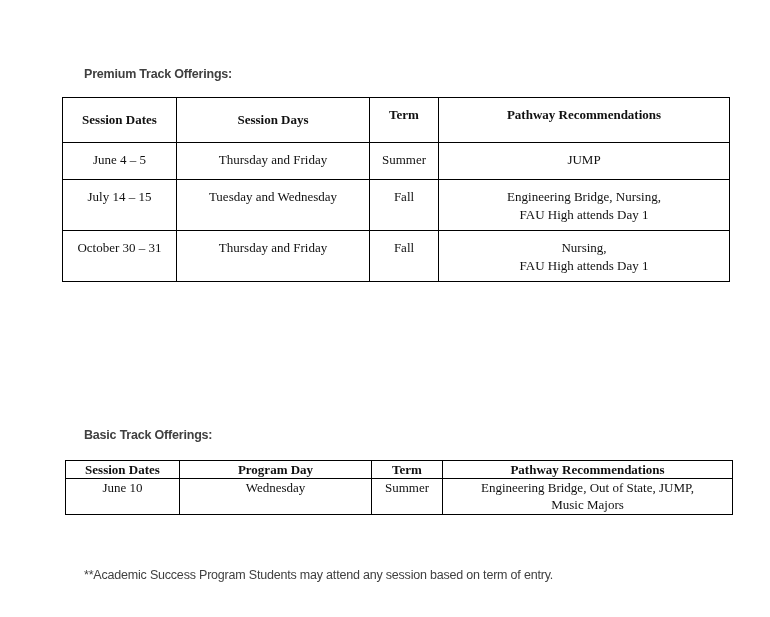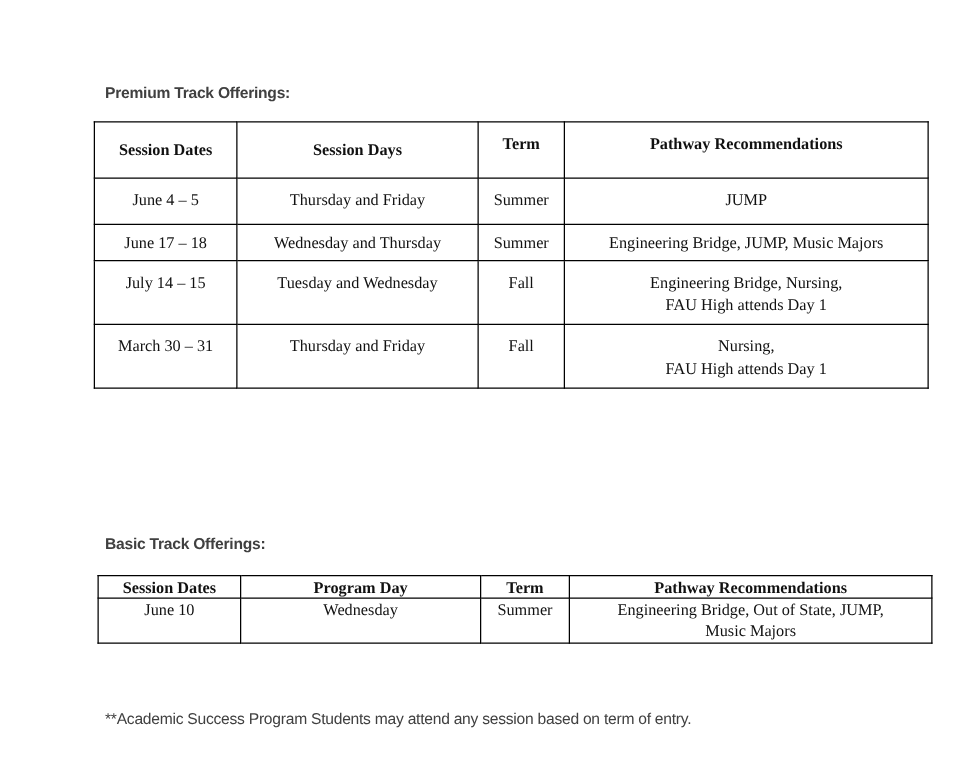--- a/index.html
+++ b/index.html
@@ -9,21 +9,21 @@
   }
   .heading {
     position: absolute;
     font-family: "Liberation Sans", "DejaVu Sans", sans-serif;
     font-weight: bold; font-size: 12.5px; color: #404040;
     letter-spacing: -0.2px;
   }
   #h-premium { left: 84px; top: 67px; }
   #h-basic { left: 84px; top: 428px; }
 
-  table { position: absolute; border-collapse: collapse; table-layout: fixed; margin-left: 13px; }
+  table { position: absolute; border-collapse: collapse; table-layout: fixed; }
   td, th { border: 1px solid #000; text-align: center; padding: 0; font-size: 13px; line-height: 18px; }
   th { font-weight: bold; }
 
   #t-premium { left: 62px; top: 97px; width: 667px; }
   #t-premium th { height: 36px; vertical-align: middle; }
   #t-premium td { vertical-align: top; padding-top: 8px; }
   #t-premium tr.r1 td { height: 28px; }
   #t-premium tr.r2 td { height: 28px; }
   #t-premium tr.r3 td { height: 42px; }
   #t-premium tr.r4 td, #t-premium tr.r5 td, #t-premium tr.r6 td { height: 42px; }
@@ -64,39 +64,31 @@
   </thead>
   <tbody>
     <tr class="r1">
       <td>June 4 – 5</td>
       <td>Thursday and Friday</td>
       <td>Summer</td>
       <td>
           <span class="line">JUMP</span>
         </td>
     </tr>
-    <tr class="r2">
-      <td>June 17 – 18</td>
-      <td>Wednesday and Thursday</td>
-      <td>Summer</td>
-      <td>
-          <span class="line">Engineering Bridge, JUMP, Music Majors</span>
-        </td>
-    </tr>
     <tr class="r4">
       <td>July 14 – 15</td>
       <td>Tuesday and Wednesday</td>
       <td>Fall</td>
       <td>
         <span class="line">Engineering Bridge, Nursing,</span>
         <span class="line">FAU High attends Day 1</span>
       </td>
     </tr>
     <tr class="r5">
-      <td>March 30 – 31</td>
+      <td>October 30 – 31</td>
       <td>Thursday and Friday</td>
       <td>Fall</td>
       <td>
         <span class="line">Nursing,</span>
         <span class="line">FAU High attends Day 1</span>
       </td>
     </tr>
   </tbody>
 </table>
 

